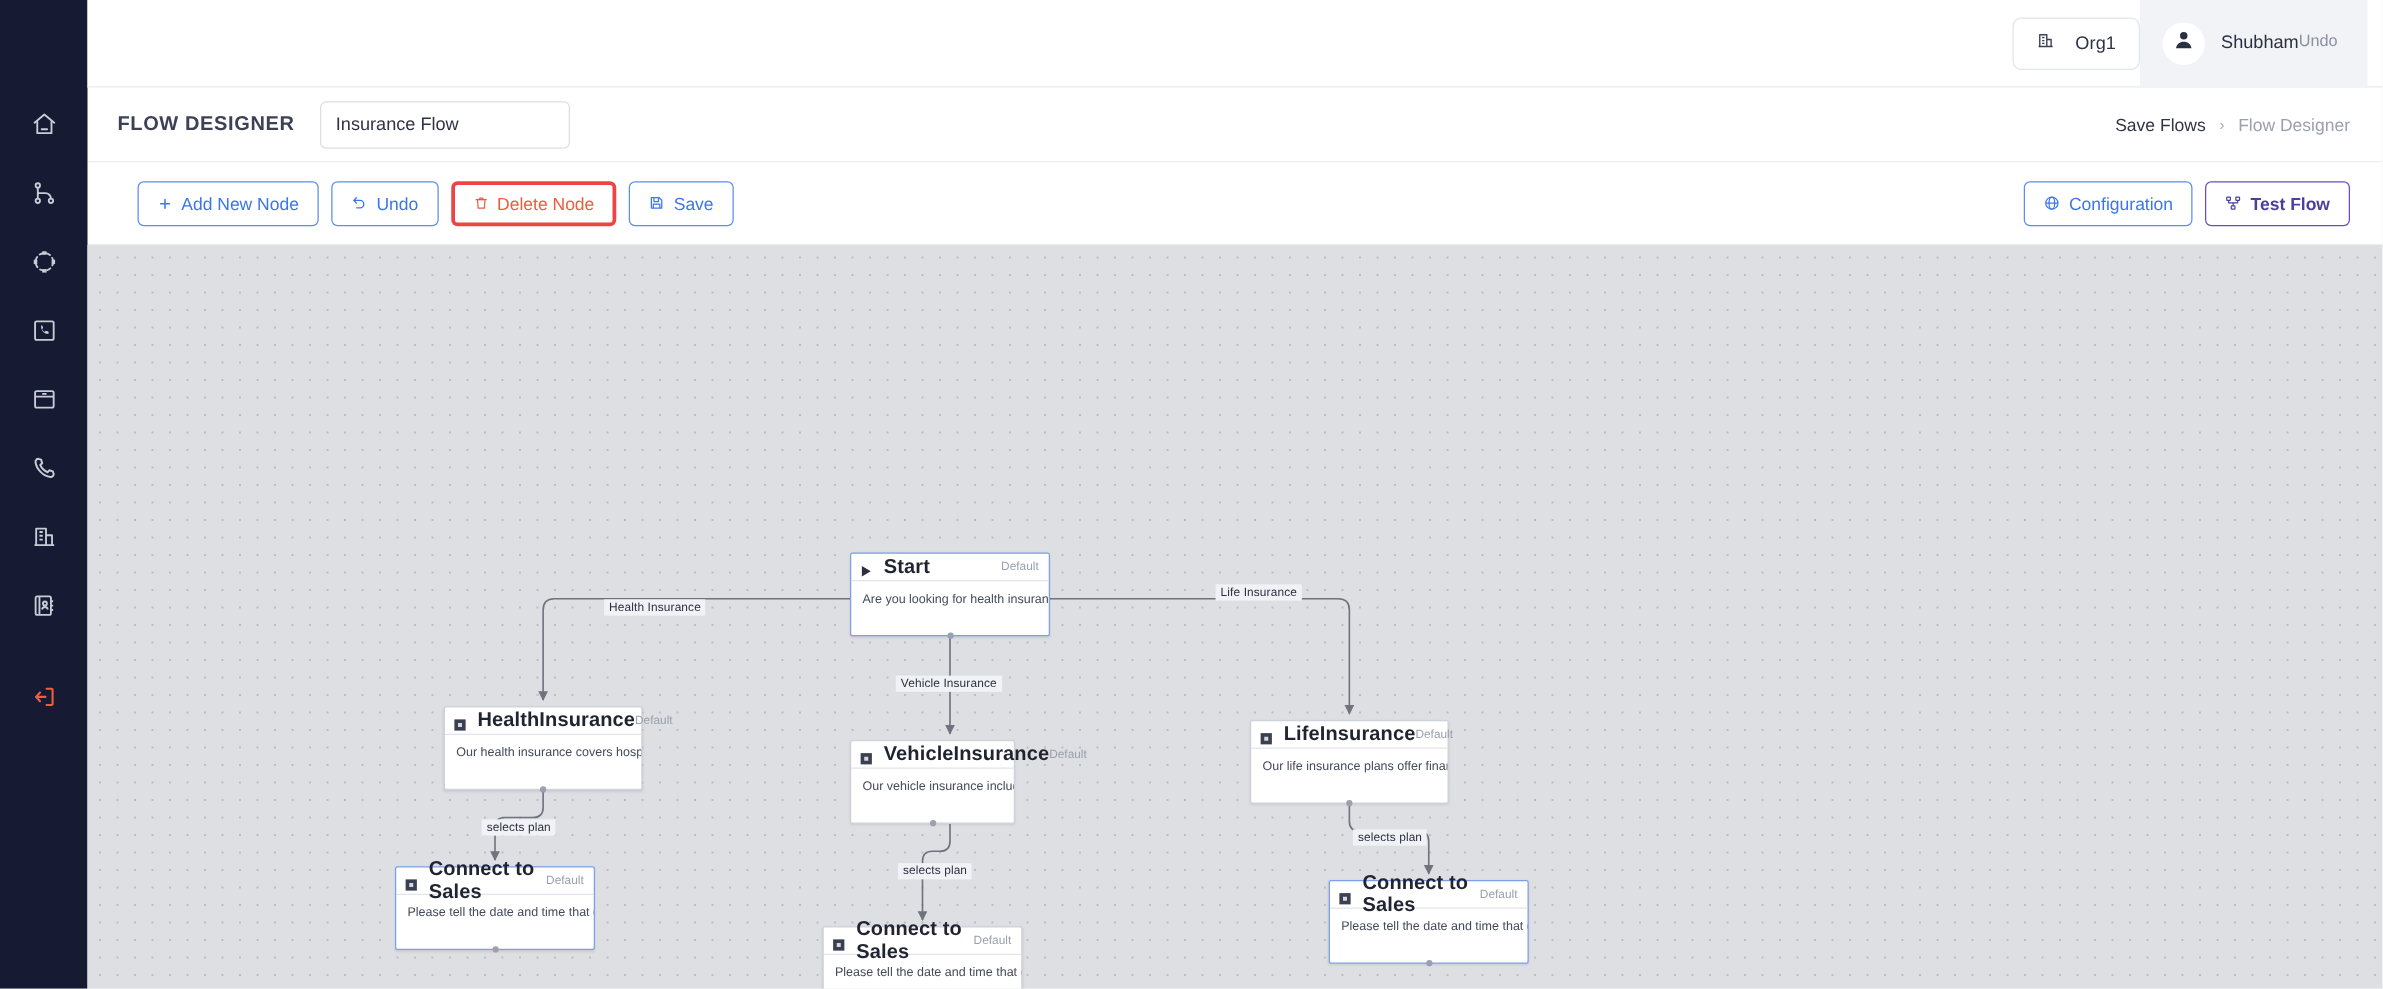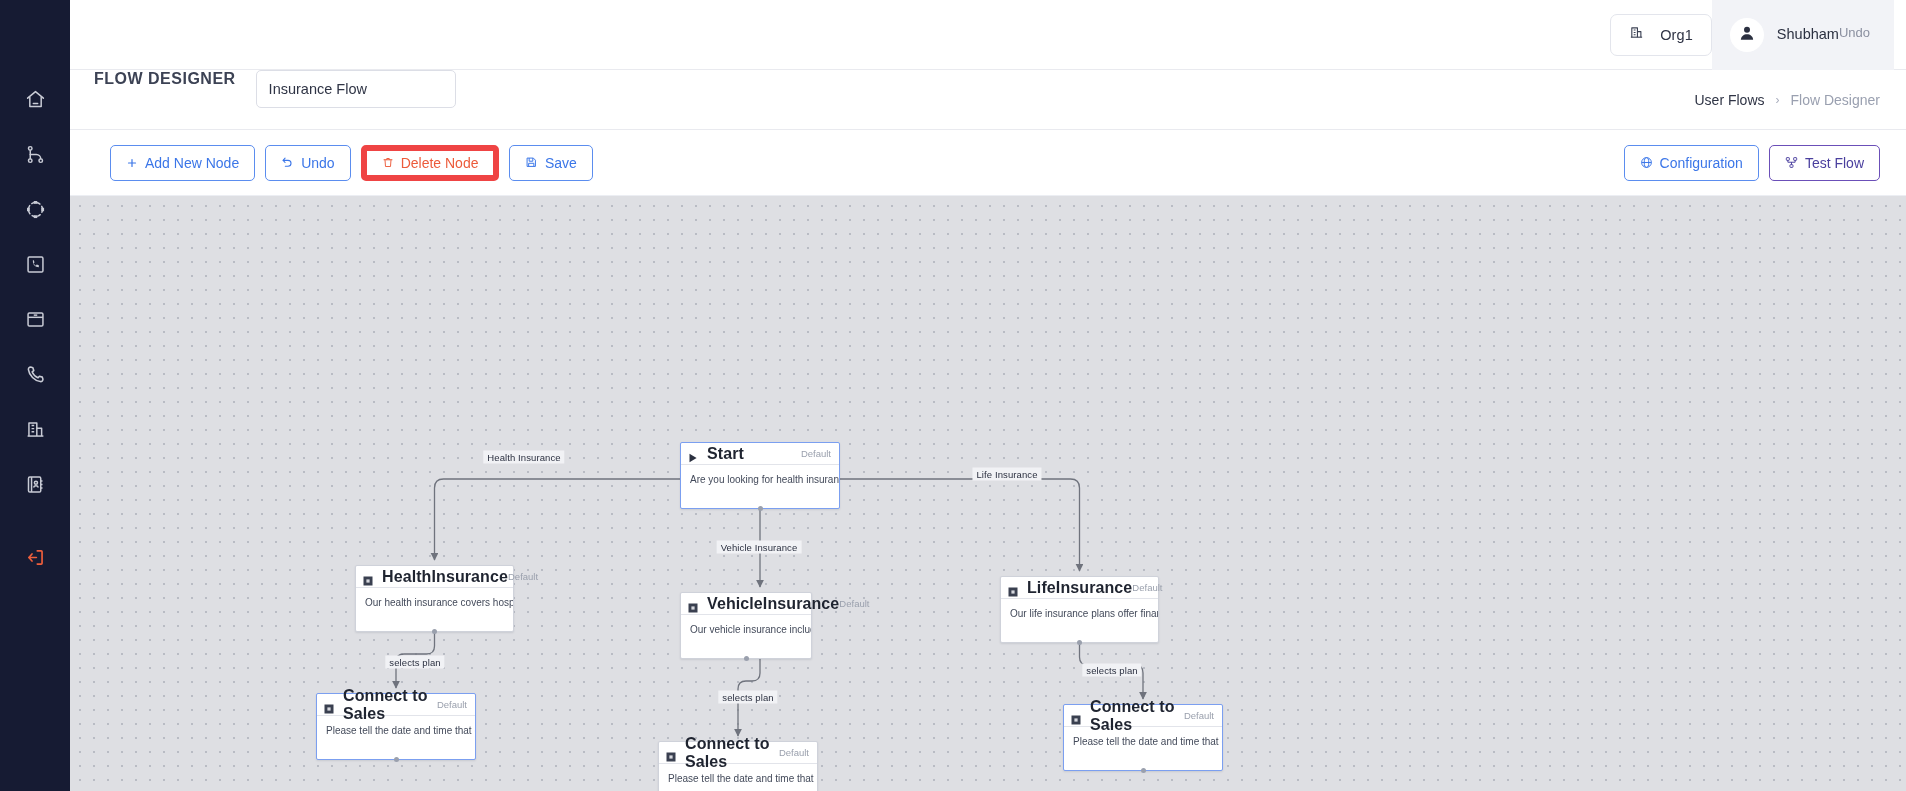--- a/index.html
+++ b/index.html
@@ -65,21 +65,21 @@
     flex: 0 0 34px;
   }
   .user-text { display: flex; flex-direction: row; line-height: 1.28; }
   .user-name { font-size: 14.5px; color: #2b3040; }
   .user-role { font-size: 13px; color: #8b90a0; }
 
   
   .titlebar {
     height: 60px; background: #ffffff;
     border-bottom: 1px solid #e9eaef;
-    display: flex; 
+    display: flex; align-items: center;
     padding: 0 26px 0 24px;
   }
   .page-title {
     font-size: 16px; font-weight: bold; letter-spacing: .5px;
     color: #3c4254;
   }
   .flow-name-input {
     margin-left: 20px;
     width: 200px; height: 38px;
     border: 1px solid #dcdee6; border-radius: 5px;
@@ -103,22 +103,22 @@
     border-bottom: 1px solid #eceef3;
   }
   .tbtn {
     height: 36px; display: inline-flex; align-items: center; gap: 7px;
     border-radius: 5px; background: #fff;
     padding: 0 15px; font-size: 14px; cursor: pointer;
     font-family: "Liberation Sans", sans-serif;
     white-space: nowrap;
   }
   .tbtn.blue   { border: 1px solid #5b8def; color: #3b76e8; }
-  .tbtn.red    { border: 6px solid #ef4444; color: #ec5b3b; }
-  .tbtn.purple { border: 1px solid #6b4fb8; color: #4a3f9e; }
+  .tbtn.red    { border: 3px solid #ef4444; color: #ec5b3b; }
+  .tbtn.purple { border: 1px solid #6b4fb8; color: #4a3f9e; font-weight: bold; }
   .tbtn .glyph { font-size: 15px; line-height: 1; display:inline-flex; }
   .toolbar .spacer { margin-left: auto; }
 
   
   .canvas {
     position: relative; flex: 1; overflow: hidden;
     background-color: #dedfe3;
     background-image: radial-gradient(#b9bcc4 1px, transparent 1px);
     background-size: 14px 14px;
     background-position: 3px 3px;
@@ -294,21 +294,21 @@
           <span class="user-name">Shubham</span>
           <span class="user-role">Undo</span>
         </span>
       </div>
     </header>
 
     <div class="titlebar">
       <span class="page-title">FLOW DESIGNER</span>
       <input class="flow-name-input" type="text" value="Insurance Flow" style="">
       <div class="breadcrumb">
-        <span class="bc-link">User Flows</span>
+        <span class="bc-link">Save Flows</span>
         <span class="bc-sep">›</span>
         <span class="bc-current">Flow Designer</span>
       </div>
     </div>
 
     <div class="toolbar">
 
       <button class="tbtn blue">
         <span class="glyph">
           <svg width="12" height="12" viewBox="0 0 24 24" fill="none" stroke="#3b76e8" stroke-width="2.4" stroke-linecap="round">
@@ -471,21 +471,21 @@
                   <rect x="3.4" y="3.4" width="3.2" height="3.2" fill="#d6d8de"></rect>
                 </svg></span>
               <span class="node-title">Connect to Sales</span>
               <span class="node-tag">Default</span>
             </div>
             <div class="node-body">Please tell the date and time that our agent wi...</div>
             <span class="port"></span>
           </div>
         </div>
       <div id="label-layer">
-          <div class="elabel" style="left: 454px; top: 261px;">Health Insurance</div>
+          <div class="elabel" style="left: 454px; top: 290px;">Health Insurance</div>
           <div class="elabel" style="left: 689px; top: 351px;">Vehicle Insurance</div>
           <div class="elabel" style="left: 937px; top: 278px;">Life Insurance</div>
           <div class="elabel" style="left: 345px; top: 466px;">selects plan</div>
           <div class="elabel" style="left: 678px; top: 501px;">selects plan</div>
           <div class="elabel" style="left: 1042px; top: 474px;">selects plan</div>
         </div>
     </div>
 
   </div>
 </div>

